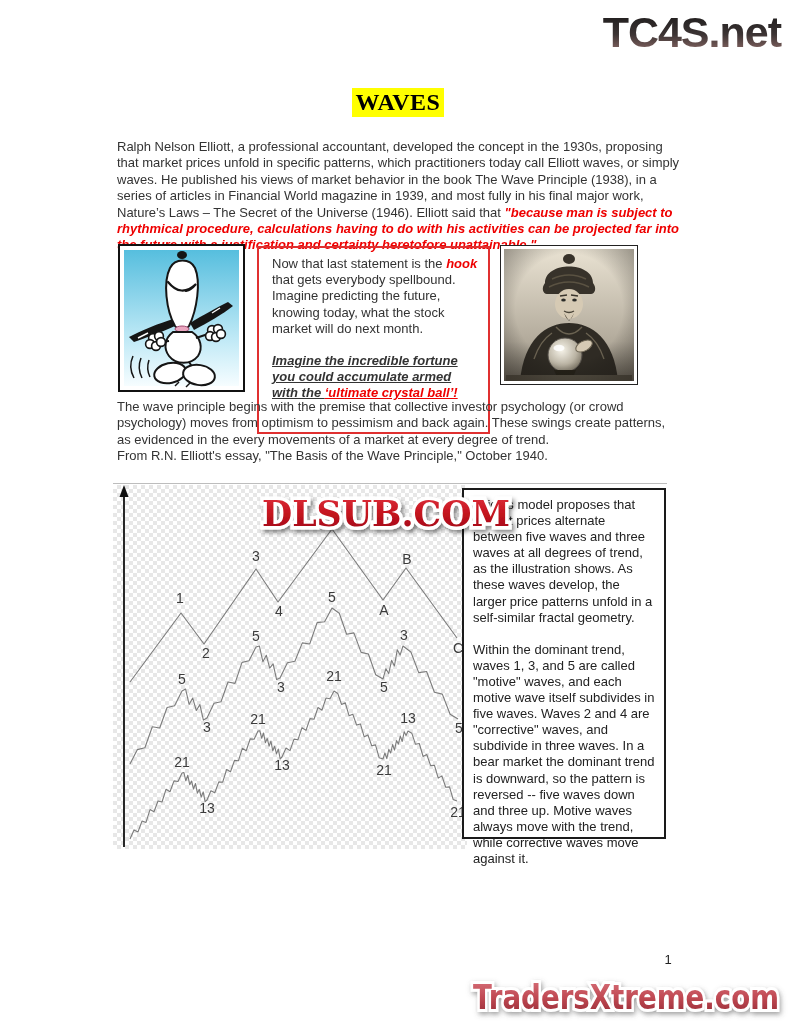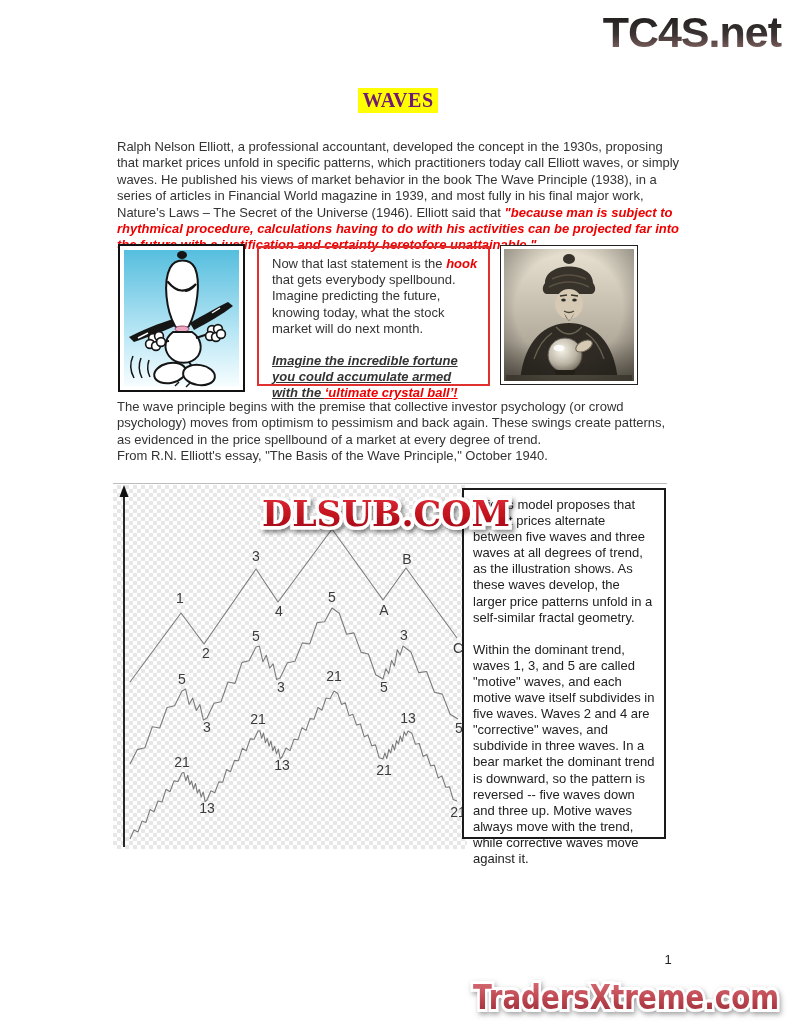--- a/index.html
+++ b/index.html
@@ -2,31 +2,31 @@
 <html><head>
 <meta charset="utf-8">
 <style>
   html,body{margin:0;padding:0;background:#fff;}
   .page{position:relative;width:791px;height:1024px;background:#fff;overflow:hidden;
         font-family:"Liberation Sans",sans-serif;color:#2e2e2e;}
   
   .tc4s{position:absolute;top:5px;right:6px;width:240px;height:52px;}
   
   .title-row{position:absolute;left:117px;top:88px;width:562px;text-align:center;}
-  .title-row .hl{display:inline-block;background:#ffff00;color:#701a75;
-        font-family:"Liberation Serif",serif;font-weight:bold;font-size:20px;
+  .title-row .hl{display:inline-block;background:#ffff00;color:#000000;
+        font-family:"Liberation Serif",serif;font-weight:bold;font-size:24px;
         padding:1px 4px;letter-spacing:.5px;}
   
   .bodytext{position:absolute;font-size:13px;line-height:16.4px;color:#333;}
   .intro{left:117px;top:126px;width:564px;}
   .redquote{color:#ee0000;font-weight:bold;font-style:italic;}
   
   .snoopy-box{position:absolute;left:118px;top:244px;width:127px;height:148px;
         border:2px solid #111;background:#fff;box-sizing:border-box;}
-  .hook-box{position:absolute;left:257px;top:246px;width:233px;height:140px;
+  .hook-box{position:absolute;left:257px;top:246px;width:233px;height:188px;
         border:2px solid #e03030;box-sizing:border-box;padding:8px 8px 8px 13px;
         font-size:13px;line-height:16.2px;color:#333;}
   .hook-box p{margin:0;}
   .hook-box .p2{margin-top:16px;font-weight:bold;font-style:italic;}
   .hook-box .u{text-decoration:underline;}
   .redbold{color:#ee0000;font-weight:bold;font-style:italic;}
   .fortune-box{position:absolute;left:500px;top:245px;width:138px;height:140px;
         border:1px solid #222;background:#fff;box-sizing:border-box;padding:3px;}
   .premise{left:117px;top:399px;width:564px;}
   .premise p{margin:0;}
@@ -176,21 +176,21 @@
 
       <ellipse cx="80" cy="97" rx="9" ry="5" transform="rotate(-28 80 97)" fill="#d6cab4" stroke="#6b6352" stroke-width="1"></ellipse>
 
       <path d="M50 121 L72 121 L68 130 L54 130 Z" fill="#262219"></path>
       <rect x="2" y="126" width="126" height="6" fill="#544e42"></rect>
       <rect width="130" height="132" fill="url(#g-vig)"></rect>
     </svg>
   </div>
 
   <div class="bodytext premise">
-    <p>The wave principle begins with the premise that collective investor psychology (or crowd psychology) moves from optimism to pessimism and back again. These swings create patterns, as evidenced in the price spellbound of a market at every degree of trend.</p>
+    <p>The wave principle begins with the premise that collective investor psychology (or crowd psychology) moves from optimism to pessimism and back again. These swings create patterns, as evidenced in the every movements of a market at every degree of trend.</p>
     <p>From R.N. Elliott's essay, "The Basis of the Wave Principle," October 1940.</p>
   </div>
 
   <div class="figure">
     <div class="checker"></div>
     <svg class="wave-svg" viewBox="0 0 554 372">
       <line x1="11" y1="363" x2="11" y2="9" stroke="#111" stroke-width="1.8"></line>
       <polygon points="11,1 6.5,13 15.5,13" fill="#111"></polygon>
     <polyline points="17,198 68,129 91,160 143,85 165,118 219,45 270,116 293,84 344,154" class="wave-line"></polyline>
         <polyline points="17,280 24.4,265.6 31.9,263.7 39.3,242.8 46.7,244 54.1,223.5 61.6,221.7 69,207 72.6,205 76.1,220.5 79.7,214.1 83.3,226.5 86.9,220.6 90.4,236.1 94,234 101,219.2 108,217.7 115,198 122,199.4 129,178.4 136,176.7 143,163 146.4,162 149.9,177.8 153.3,171.2 156.7,184.1 160.1,179.9 163.6,195.6 167,194 174.4,178.8 181.9,177.3 189.3,158.9 196.7,160 204.1,138.6 211.6,137.7 219,124 226.3,129.2 233.6,150.3 240.9,148.9 248.1,168.4 255.4,170 262.7,190.8 270,195 272.9,184.7 275.7,189.6 278.6,176.3 281.4,182 284.3,165.7 287.1,171.1 290,162 297.9,168 305.7,188.6 313.6,187.5 321.4,208.2 329.3,210.1 337.1,230.2 345,235" class="wave-line"></polyline>

